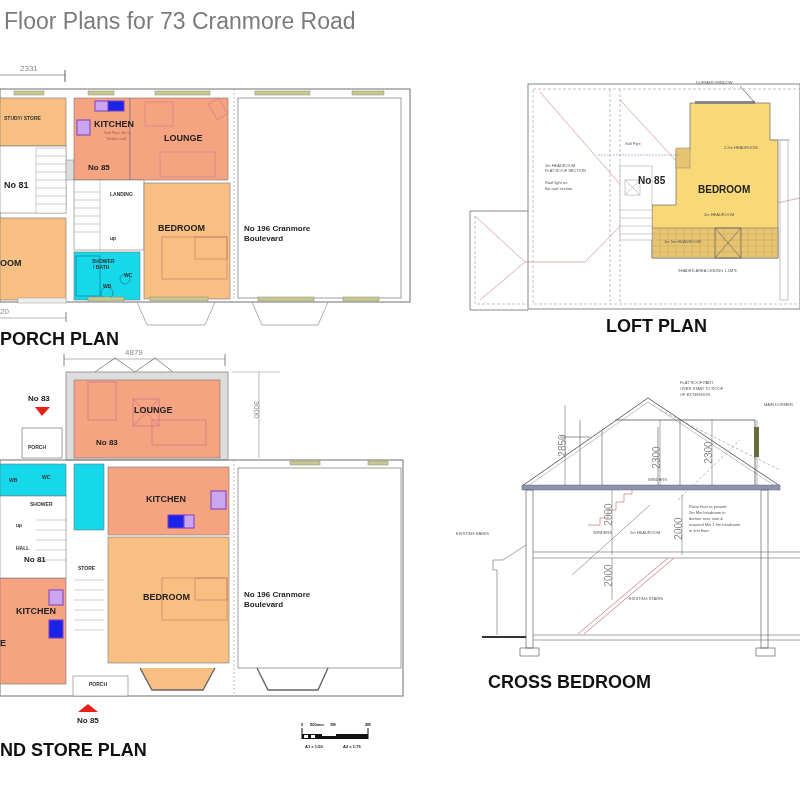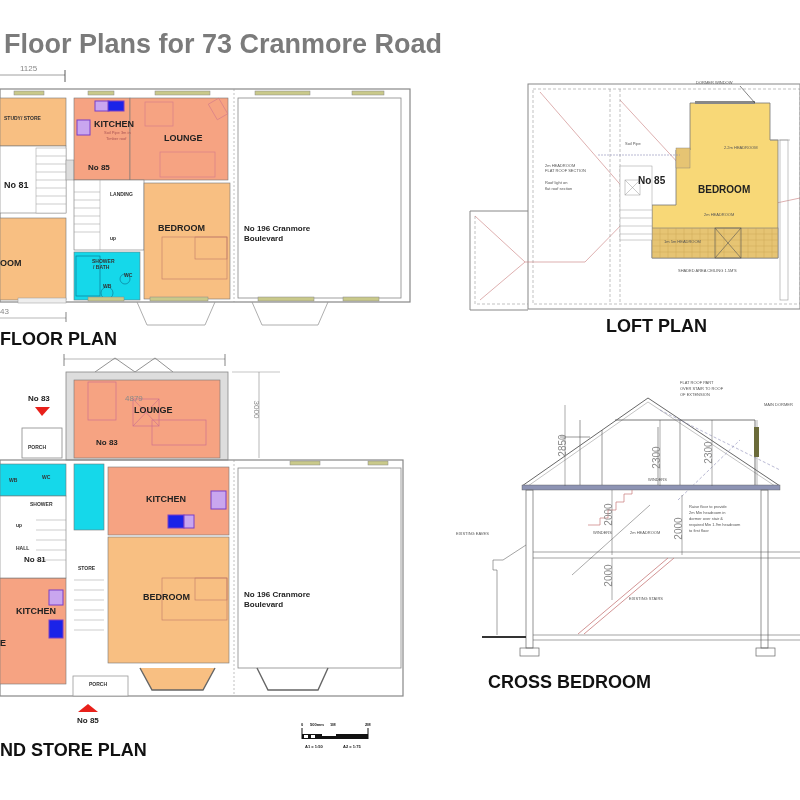--- a/index.html
+++ b/index.html
@@ -1,17 +1,17 @@
 <!DOCTYPE html>
 <html><head>
 <meta charset="utf-8">
 <style>
   html,body{margin:0;padding:0;background:#fff;}
   body{width:800px;height:800px;position:relative;overflow:hidden;font-family:"Liberation Sans",sans-serif;}
-  .title{position:absolute;left:4px;top:8px;font-size:27px;font-weight:bold;color:#7b7b7b;letter-spacing:0px;white-space:nowrap;margin-top:21px;}
+  .title{position:absolute;left:4px;top:8px;font-size:23px;font-weight:normal;color:#7b7b7b;letter-spacing:0px;white-space:nowrap;}
   .plan-label{position:absolute;font-weight:bold;font-size:18px;color:#111;white-space:nowrap;}
   .room-lbl{position:absolute;font-weight:bold;color:#222;white-space:nowrap;font-size:9px;}
   .small-lbl{position:absolute;font-weight:bold;color:#333;white-space:nowrap;font-size:5px;}
   .tiny{position:absolute;color:#555;white-space:nowrap;font-size:4px;}
   .dim{position:absolute;color:#888;font-size:8px;white-space:nowrap;}
   svg{position:absolute;left:0;top:0;}
 </style>
 </head>
 <body>
 
@@ -293,42 +293,42 @@
       <line x1="612" y1="490" x2="612" y2="555"></line>
       <line x1="682" y1="495" x2="682" y2="555"></line>
       <line x1="612" y1="558" x2="612" y2="600"></line>
     </g>
 
     <polyline points="526,545 503,560 493,560 493,570 497,570 497,635" fill="none" stroke="#666" stroke-width="0.6"></polyline>
     <line x1="482" y1="637" x2="526" y2="637" stroke="#333" stroke-width="2"></line>
   </g>
 </svg>
 
-<div class="dim" style="left:20px;top:64px;">1125</div>
-<div class="dim" style="left:0px;top:307px;">43</div>
+<div class="dim" style="left:20px;top:64px;">2331</div>
+<div class="dim" style="left:0px;top:307px;">20</div>
 <div class="small-lbl" style="left:4px;top:115px;font-size:5px;">STUDY/ STORE</div>
 <div class="room-lbl" style="left:4px;top:180px;">No 81</div>
 <div class="room-lbl" style="left:0px;top:258px;">OOM</div>
 <div class="room-lbl" style="left:94px;top:119px;">KITCHEN</div>
 <div class="tiny" style="left:104px;top:130px;color:#a55;">Soil Pipe 3m in</div>
 <div class="tiny" style="left:106px;top:136px;color:#a55;">Timber roof</div>
 <div class="room-lbl" style="left:164px;top:133px;">LOUNGE</div>
 <div class="room-lbl" style="left:88px;top:163px;font-size:8px;">No 85</div>
 <div class="small-lbl" style="left:110px;top:191px;">LANDING</div>
 <div class="small-lbl" style="left:110px;top:235px;">up</div>
 <div class="room-lbl" style="left:158px;top:223px;">BEDROOM</div>
 <div class="small-lbl" style="left:92px;top:258px;">SHOWER</div>
 <div class="small-lbl" style="left:93px;top:264px;">/ BATH</div>
 <div class="small-lbl" style="left:124px;top:272px;">WC</div>
 <div class="small-lbl" style="left:103px;top:283px;">WB</div>
 <div class="room-lbl" style="left:244px;top:224px;font-size:8px;">No 196 Cranmore</div>
 <div class="room-lbl" style="left:244px;top:234px;font-size:8px;">Boulevard</div>
-<div class="plan-label" style="left:0px;top:329px;">FLOOR PLAN</div>
-
-<div class="dim" style="left:125px;top:348px;margin-top:46px;">4879</div>
+<div class="plan-label" style="left:0px;top:329px;">PORCH PLAN</div>
+
+<div class="dim" style="left:125px;top:348px;">4879</div>
 <div class="dim" style="left:248px;top:405px;transform:rotate(90deg);">3000</div>
 <div class="room-lbl" style="left:28px;top:394px;font-size:8px;">No 83</div>
 <div class="room-lbl" style="left:134px;top:405px;">LOUNGE</div>
 <div class="room-lbl" style="left:96px;top:438px;font-size:8px;">No 83</div>
 <div class="small-lbl" style="left:28px;top:444px;">PORCH</div>
 <div class="small-lbl" style="left:9px;top:477px;">WB</div>
 <div class="small-lbl" style="left:42px;top:474px;">WC</div>
 <div class="small-lbl" style="left:30px;top:501px;">SHOWER</div>
 <div class="room-lbl" style="left:146px;top:494px;">KITCHEN</div>
 <div class="small-lbl" style="left:16px;top:545px;">HALL</div>

